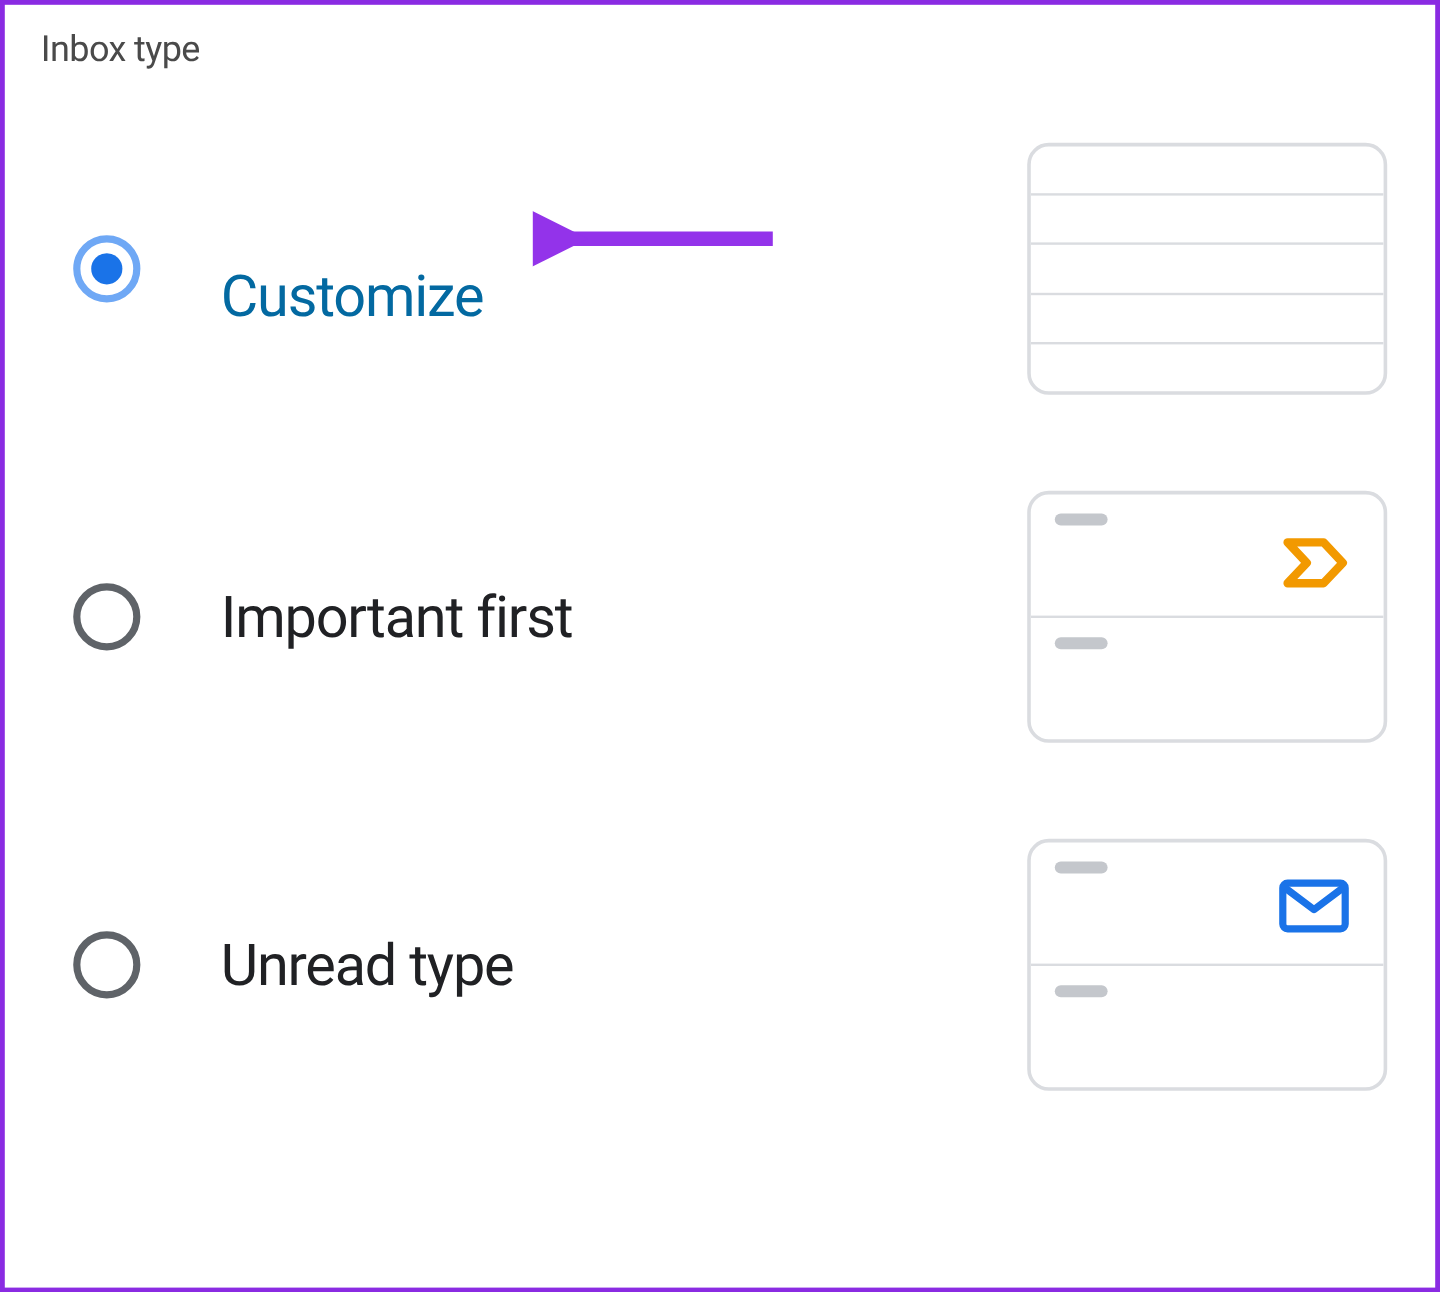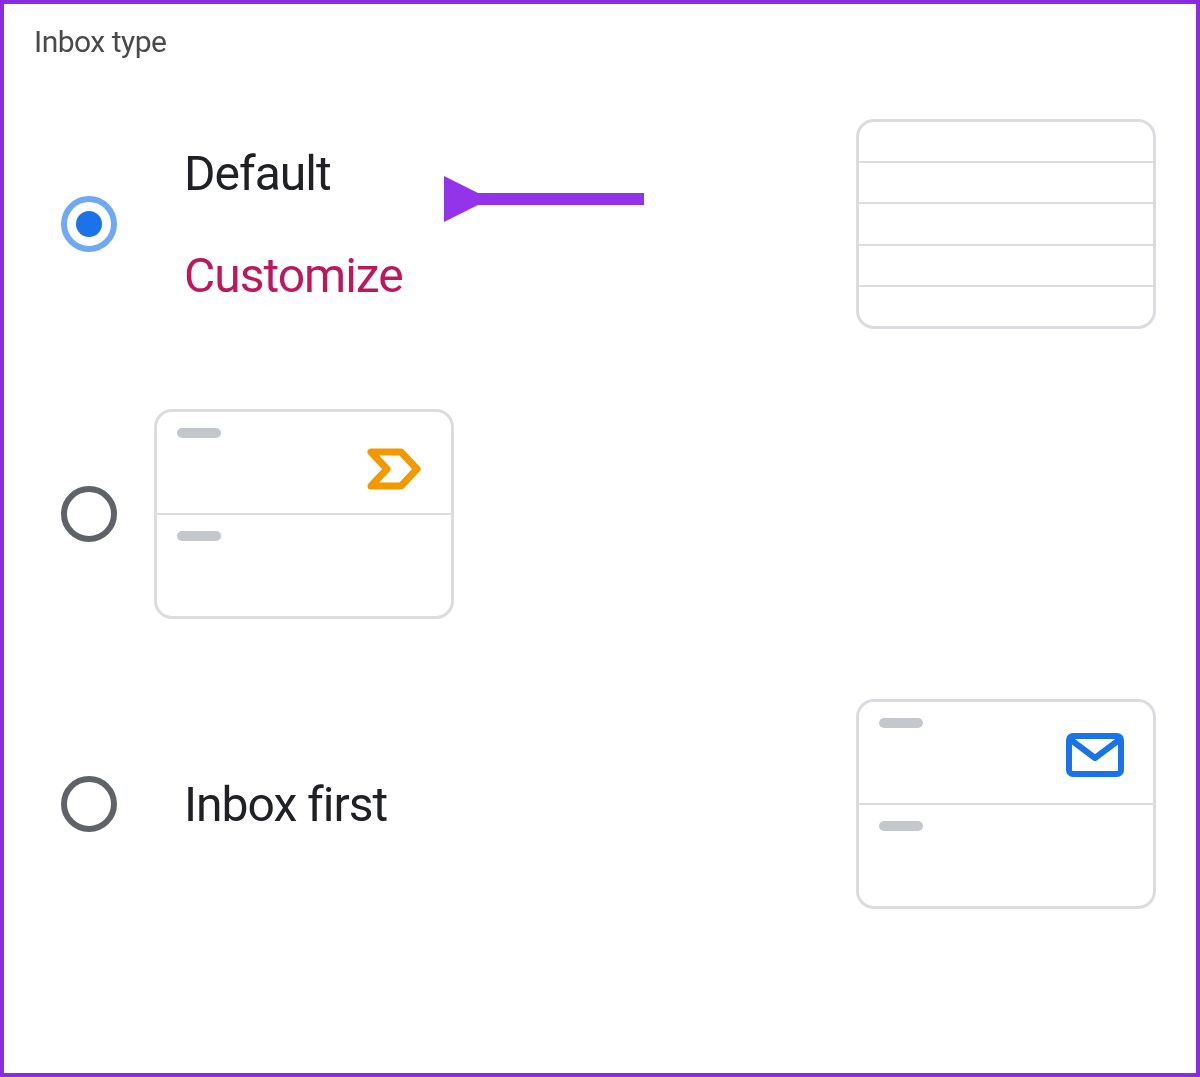--- a/index.html
+++ b/index.html
@@ -72,21 +72,21 @@
       border-radius: 50%;
     }
     .option-label {
       font-size: 48px;
       color: #202124;
       font-weight: 400;
       letter-spacing: -1px;
     }
     .customize-link {
       font-size: 48px;
-      color: #be185d;
+      color: #0369a1;
       font-weight: 400;
       margin-top: 45px;
       cursor: pointer;
       letter-spacing: -1px;
     }
     .preview-card {
       width: 300px;
       height: 210px;
       border: 3px solid #dadce0;
       border-radius: 18px;
@@ -143,21 +143,20 @@
 </head>
 <body>
 
 <div class="section-title">Inbox type</div>
 
 <div class="option-row">
   <div class="radio-col">
     <div class="radio selected"></div>
   </div>
   <div class="label-col">
-    <div class="option-label">Default</div>
     <div class="customize-link">Customize</div>
   </div>
   <div class="preview-col">
     <div class="preview-card tall-lines">
       <div class="line"></div>
       <div class="line"></div>
       <div class="line"></div>
       <div class="line"></div>
       <div class="line"></div>
     </div>
@@ -170,41 +169,44 @@
       </marker>
     </defs>
     <line x1="200" y1="30" x2="22" y2="30" stroke="#9333ea" stroke-width="12" marker-end="url(#arrowhead)"></line>
   </svg>
 </div>
 
 <div class="option-row">
   <div class="radio-col">
     <div class="radio unselected"></div>
   </div>
+  <div class="label-col">
+    <div class="option-label">Important first</div>
+  </div>
   <div class="preview-col">
     <div class="preview-card sections">
       <div class="preview-section top">
         <div class="preview-dash"></div>
         <svg class="important-marker" width="56" height="42" viewBox="0 0 56 42">
           <path d="M 4 4 L 34 4 L 50 21 L 34 38 L 4 38 L 20 21 Z" fill="none" stroke="#f29900" stroke-width="7" stroke-linejoin="round"></path>
         </svg>
       </div>
       <div class="preview-section">
         <div class="preview-dash"></div>
       </div>
     </div>
   </div>
 </div>
 
 <div class="option-row" style="margin-bottom:20px;">
   <div class="radio-col">
     <div class="radio unselected"></div>
   </div>
   <div class="label-col">
-    <div class="option-label">Inbox first</div>
+    <div class="option-label">Unread type</div>
   </div>
   <div class="preview-col">
     <div class="preview-card sections">
       <div class="preview-section top">
         <div class="preview-dash"></div>
         <svg class="unread-marker" width="60" height="46" viewBox="0 0 60 46">
           <rect x="4" y="4" width="52" height="38" rx="4" fill="none" stroke="#1a73e8" stroke-width="6"></rect>
           <path d="M 6 8 L 30 26 L 54 8" fill="none" stroke="#1a73e8" stroke-width="6" stroke-linejoin="round"></path>
         </svg>
       </div>

